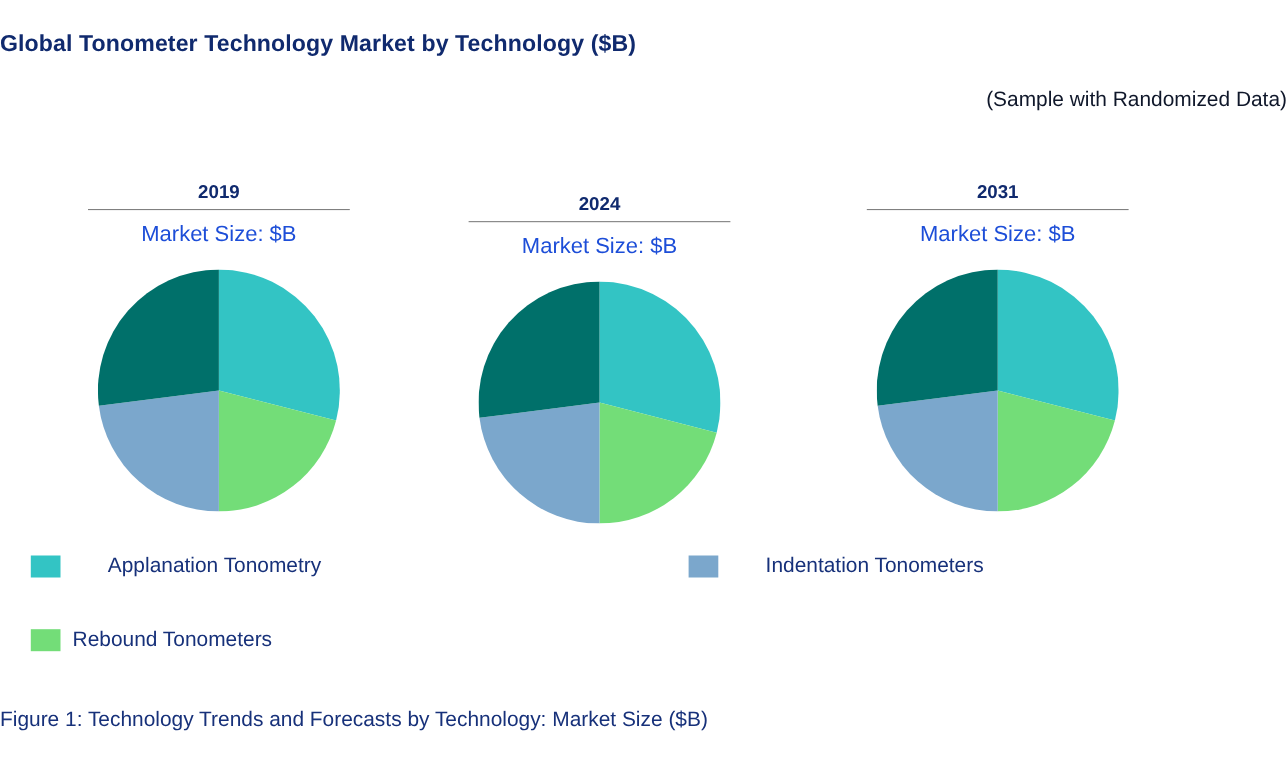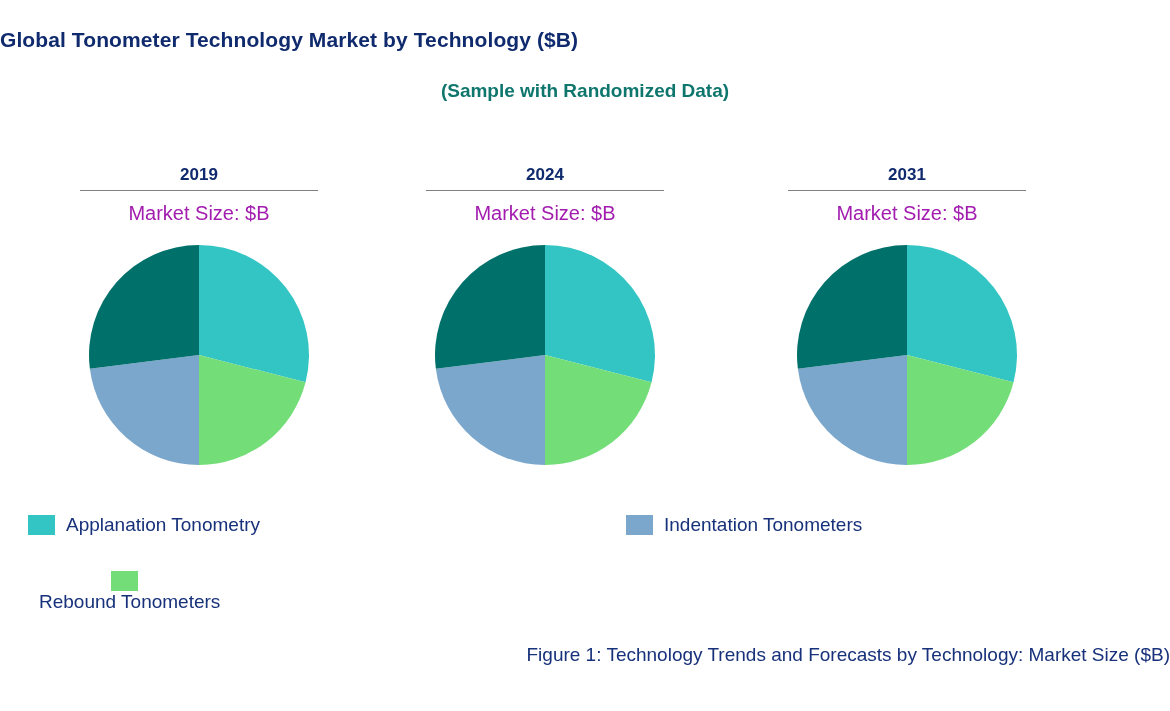--- a/index.html
+++ b/index.html
@@ -28,40 +28,40 @@
     font-size: 21px;
     font-weight: bold;
     color: #102a6e;
     letter-spacing: 0.1px;
   }
   .subtitle {
     position: absolute;
     left: 0;
     top: 80px;
     width: 1170px;
-    text-align: center;
+    text-align: right;
     font-size: 19px;
-    font-weight: bold;
-    color: #0f766e;
+    font-weight: normal;
+    color: #0f172a;
   }
   .panels {
     position: absolute;
     left: 0;
     top: 165px;
     width: 1170px;
     height: 320px;
   }
   .panel {
     position: absolute;
     top: 0;
     width: 320px;
     height: 320px;
   }
   .panel-1 { left: 39px; }
-  .panel-2 { left: 385px; }
+  .panel-2 { left: 385px; margin-top: 11px; }
   .panel-3 { left: 747px; }
 
   .panel-year {
     position: absolute;
     left: 41px;
     top: 0px;
     width: 238px;
     text-align: center;
     font-size: 17px;
     font-weight: bold;
@@ -69,21 +69,21 @@
     padding-bottom: 5px;
     border-bottom: 1.5px solid #808080;
   }
   .panel-subhead {
     position: absolute;
     left: 0;
     top: 37px;
     width: 320px;
     text-align: center;
     font-size: 20px;
-    color: #a21caf;
+    color: #1d4ed8;
   }
   .pie-wrap {
     position: absolute;
     left: 50px;
     top: 80px;
     width: 220px;
     height: 220px;
   }
   .pie-wrap svg { display: block; }
 
@@ -94,41 +94,41 @@
     width: 1170px;
     height: 110px;
   }
   .legend-item {
     position: absolute;
     display: flex;
     align-items: center;
   }
   .legend-col-left  { left: 28px; }
   .legend-col-right { left: 578px; padding-left: 48px; }
-  .legend-row-1 { top: 14px; }
-  .legend-row-2 { top: 71px; flex-direction: column; }
+  .legend-row-1 { top: 4px; gap: 32px; }
+  .legend-row-2 { top: 71px; }
 
   .legend-swatch {
     width: 27px;
     height: 20px;
     flex: 0 0 auto;
   }
   .legend-label {
     margin-left: 11px;
     font-size: 19px;
     color: #17317a;
     white-space: nowrap;
   }
 
   .caption {
     position: absolute;
     left: 0;
     top: 644px;
     width: 1170px;
-    text-align: right;
+    text-align: left;
     font-size: 19px;
     color: #17317a;
   }
 </style>
 </head>
 <body>
 
 <div class="figure">
 
   <div class="title">Global Tonometer Technology Market by Technology ($B)</div>

